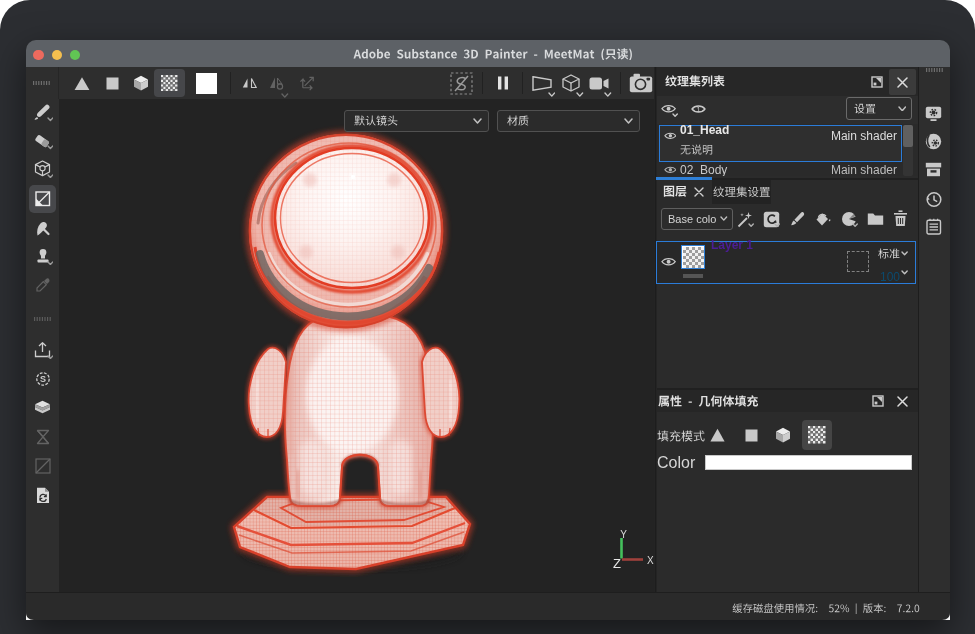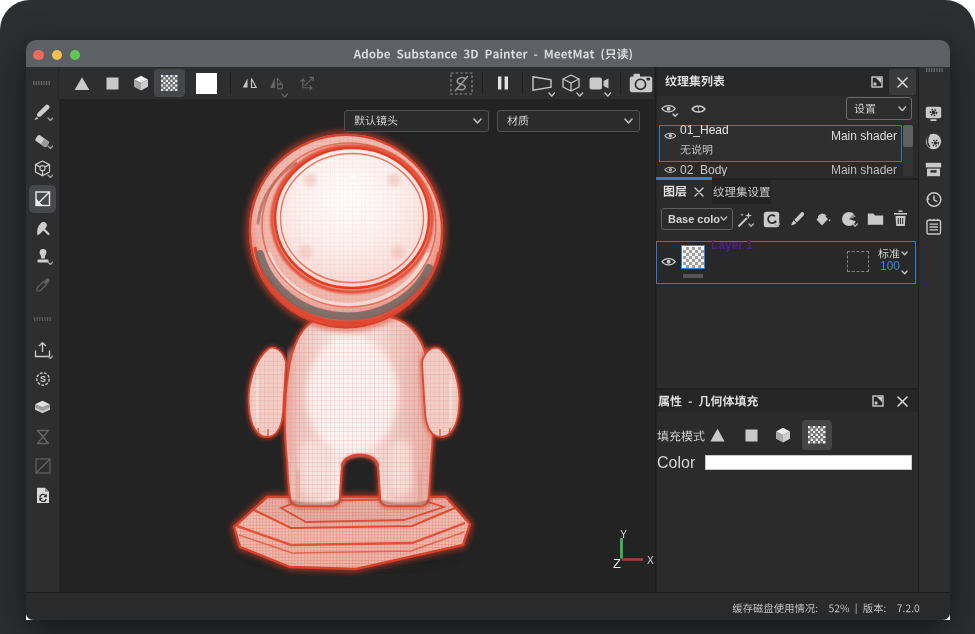--- a/index.html
+++ b/index.html
@@ -410,21 +410,21 @@
     <path d="M1 1 L4.3 4.7 L7.5 1" fill="none" stroke="#c0c0c0" stroke-width="1.5" stroke-linecap="round" stroke-linejoin="round"></path>
   </svg>
 <div style="position:absolute;left:657px;top:124px;width:261px;height:52px;background:#2a2a2a"></div>
 <div style="position:absolute;left:659px;top:125px;width:243px;height:37px;background:#2f2f2f;border:1.5px solid #2b7cd9"></div>
 <svg style="position:absolute;left:663.6px;top:131.2px" width="12.8" height="9.6" viewBox="0 0 12.8 9.6">
     <g transform="scale(0.8)">
       <path d="M1 6 C4.2 1.6 11.8 1.6 15 6 C11.8 10.4 4.2 10.4 1 6 Z" fill="none" stroke="#c9c9c9" stroke-width="1.3"></path>
       <circle cx="8" cy="6" r="2.1" fill="#c9c9c9"></circle>
     </g>
   </svg>
-<div style="position:absolute;left:680px;top:121px;height:18px;line-height:18px;font-size:12px;color:#e8e8e8;font-weight:400;white-space:nowrap">01_Head</div>
+<div style="position:absolute;left:680px;top:121px;height:18px;line-height:18px;font-size:12px;color:#e8e8e8;font-weight:700;white-space:nowrap">01_Head</div>
 <div style="position:absolute;right:78px;top:127px;height:18px;line-height:18px;font-size:12px;color:#dcdcdc;font-weight:400;white-space:nowrap">Main shader</div>
 <svg style="position:absolute;left:680.0px;top:144.2px" width="35.0" height="11.6" viewBox="0 -9.68 35.0 11.55">
     <path d="M1.25 -8.50V-7.69H4.91C4.87 -6.91 4.84 -6.07 4.71 -5.25H0.57V-4.44H4.55C4.10 -2.55 3.04 -0.78 0.43 0.21C0.64 0.37 0.88 0.67 0.99 0.88C3.83 -0.25 4.93 -2.29 5.39 -4.44H5.62V-0.66C5.62 0.34 5.93 0.63 7.07 0.63C7.30 0.63 8.88 0.63 9.13 0.63C10.19 0.63 10.45 0.16 10.56 -1.59C10.32 -1.65 9.96 -1.79 9.76 -1.95C9.70 -0.44 9.61 -0.19 9.07 -0.19C8.73 -0.19 7.41 -0.19 7.15 -0.19C6.59 -0.19 6.48 -0.26 6.48 -0.66V-4.44H10.46V-5.25H5.53C5.65 -6.07 5.71 -6.90 5.73 -7.69H9.83V-8.50Z M12.22 -8.50C12.81 -7.96 13.55 -7.19 13.89 -6.71L14.49 -7.29C14.13 -7.75 13.38 -8.49 12.78 -9.01ZM16.03 -6.28H19.77V-4.28H16.03ZM12.94 0.46C13.09 0.24 13.40 -0.01 15.47 -1.53C15.38 -1.69 15.25 -2.02 15.18 -2.27L13.93 -1.39V-5.79H11.49V-4.98H13.10V-1.31C13.10 -0.82 12.67 -0.44 12.45 -0.30C12.62 -0.12 12.85 0.24 12.94 0.46ZM15.22 -7.03V-3.53H16.62C16.48 -1.73 16.10 -0.44 14.27 0.25C14.44 0.41 14.67 0.69 14.77 0.89C16.81 0.05 17.28 -1.43 17.46 -3.53H18.44V-0.37C18.44 0.48 18.63 0.73 19.45 0.73C19.62 0.73 20.39 0.73 20.55 0.73C21.25 0.73 21.46 0.35 21.55 -1.07C21.32 -1.13 20.98 -1.26 20.80 -1.41C20.79 -0.21 20.73 -0.04 20.47 -0.04C20.32 -0.04 19.69 -0.04 19.57 -0.04C19.29 -0.04 19.25 -0.09 19.25 -0.38V-3.53H20.59V-7.03H19.45C19.76 -7.61 20.09 -8.32 20.37 -8.96L19.51 -9.23C19.30 -8.57 18.91 -7.66 18.57 -7.03H16.70L17.43 -7.35C17.26 -7.85 16.82 -8.63 16.39 -9.21L15.69 -8.92C16.10 -8.33 16.51 -7.53 16.68 -7.03Z M25.72 -4.96V-2.77H23.66V-4.96ZM25.72 -5.71H23.66V-7.81H25.72ZM22.88 -8.57V-0.97H23.66V-2.00H26.49V-8.57ZM31.39 -8.00V-6.09H28.31V-8.00ZM27.51 -8.77V-4.85C27.51 -3.13 27.32 -1.03 25.45 0.38C25.63 0.51 25.94 0.78 26.06 0.96C27.32 -0.01 27.88 -1.34 28.14 -2.65H31.39V-0.21C31.39 -0.01 31.32 0.05 31.12 0.05C30.93 0.07 30.24 0.08 29.52 0.04C29.64 0.27 29.79 0.63 29.82 0.86C30.78 0.86 31.37 0.84 31.73 0.70C32.09 0.57 32.21 0.31 32.21 -0.21V-8.77ZM31.39 -5.35V-3.40H28.25C28.30 -3.89 28.31 -4.39 28.31 -4.84V-5.35Z" fill="#c9c9c9"></path>
   </svg>
 <div style="position:absolute;left:903px;top:125px;width:10px;height:51px;background:#343434;border-radius:2px"></div>
 <div style="position:absolute;left:903px;top:125px;width:10px;height:22px;background:#606060;border-radius:2px"></div>
 <svg style="position:absolute;left:663.6px;top:165.2px" width="12.8" height="9.6" viewBox="0 0 12.8 9.6">
     <g transform="scale(0.8)">
       <path d="M1 6 C4.2 1.6 11.8 1.6 15 6 C11.8 10.4 4.2 10.4 1 6 Z" fill="none" stroke="#b0b0b0" stroke-width="1.3"></path>
       <circle cx="8" cy="6" r="2.1" fill="#b0b0b0"></circle>
@@ -439,21 +439,21 @@
 <svg style="position:absolute;left:663.0px;top:185.2px" width="26.0" height="12.6" viewBox="0 -10.56 26.0 12.60">
     <path d="M0.86 -9.73V1.08H2.24V0.65H9.71V1.08H11.16V-9.73ZM3.19 -1.67C4.8 -1.49 6.78 -1.03 7.98 -0.61H2.24V-4.19C2.45 -3.9 2.66 -3.49 2.76 -3.22C3.42 -3.37 4.08 -3.58 4.74 -3.83L4.30 -3.20C5.30 -3.0 6.58 -2.57 7.28 -2.23L7.87 -3.12C7.19 -3.42 6.06 -3.77 5.10 -3.97C5.42 -4.12 5.76 -4.26 6.07 -4.43C7.00 -3.96 8.03 -3.6 9.07 -3.37C9.20 -3.64 9.47 -4.01 9.71 -4.27V-0.61H8.14L8.75 -1.58C7.51 -1.99 5.48 -2.44 3.84 -2.60ZM4.85 -8.45C4.27 -7.57 3.26 -6.71 2.29 -6.17C2.57 -5.96 3.02 -5.54 3.24 -5.30C3.48 -5.46 3.72 -5.64 3.97 -5.84C4.24 -5.60 4.52 -5.38 4.82 -5.16C4.01 -4.84 3.11 -4.57 2.24 -4.40V-8.45ZM4.98 -8.45H9.71V-4.46C8.88 -4.62 8.04 -4.85 7.28 -5.14C8.1 -5.7 8.80 -6.36 9.29 -7.10L8.48 -7.58L8.28 -7.52H5.64C5.78 -7.70 5.93 -7.90 6.05 -8.08ZM6.02 -5.71C5.59 -5.94 5.21 -6.19 4.88 -6.47H7.2C6.86 -6.19 6.46 -5.94 6.02 -5.71Z M15.71 -5.50V-4.26H22.54V-5.50ZM14.82 -8.47H21.37V-7.46H14.82ZM13.37 -9.68V-6.13C13.37 -4.25 13.28 -1.52 12.25 0.32C12.61 0.46 13.26 0.80 13.55 1.04C14.65 -0.95 14.82 -4.07 14.82 -6.14V-6.24H22.82V-9.68ZM20.17 -1.63 20.75 -0.67 17.33 -0.46C17.76 -0.97 18.18 -1.56 18.54 -2.15H21.44ZM15.73 1.03C16.2 0.86 16.86 0.80 21.37 0.44C21.52 0.73 21.65 1.00 21.74 1.21L23.11 0.59C22.75 -0.12 22.01 -1.30 21.44 -2.15H23.35V-3.40H15.05V-2.15H16.78C16.43 -1.49 16.03 -0.92 15.88 -0.74C15.65 -0.47 15.43 -0.28 15.22 -0.23C15.38 0.13 15.65 0.77 15.73 1.03Z" fill="#e5e5e5"></path>
   </svg>
 <svg style="position:absolute;left:694px;top:186.5px" width="10" height="10" viewBox="0 0 10 10">
     <path d="M1 1 L9 9 M9 1 L1 9" stroke="#cfcfcf" stroke-width="1.4" stroke-linecap="round"></path>
   </svg>
 <svg style="position:absolute;left:713.0px;top:185.5px" width="59.5" height="12.1" viewBox="0 -10.12 59.5 12.07">
     <path d="M0.52 -0.66 0.69 0.16C1.74 -0.14 3.13 -0.53 4.45 -0.91L4.34 -1.62C2.92 -1.25 1.48 -0.87 0.52 -0.66ZM0.69 -4.86C0.86 -4.95 1.13 -5.01 2.56 -5.21C2.05 -4.43 1.55 -3.79 1.33 -3.56C1.00 -3.15 0.74 -2.89 0.49 -2.84C0.59 -2.63 0.71 -2.25 0.75 -2.08C0.99 -2.22 1.37 -2.33 4.25 -2.91C4.24 -3.09 4.24 -3.43 4.27 -3.65L1.97 -3.23C2.82 -4.21 3.65 -5.41 4.35 -6.60L3.65 -7.01C3.46 -6.65 3.25 -6.29 3.04 -5.93L1.53 -5.77C2.23 -6.77 2.91 -8.05 3.42 -9.28L2.60 -9.65C2.15 -8.27 1.32 -6.77 1.06 -6.38C0.82 -5.99 0.62 -5.73 0.41 -5.68C0.52 -5.45 0.66 -5.04 0.69 -4.86ZM9.07 -6.59C8.81 -4.91 8.38 -3.58 7.67 -2.53C6.92 -3.63 6.44 -5.00 6.13 -6.59ZM6.53 -9.38C6.99 -8.77 7.49 -7.95 7.72 -7.42H4.38V-6.59H5.30C5.68 -4.68 6.24 -3.09 7.12 -1.84C6.30 -0.94 5.20 -0.30 3.73 0.15C3.91 0.33 4.20 0.69 4.29 0.87C5.70 0.37 6.80 -0.30 7.65 -1.18C8.42 -0.30 9.41 0.36 10.66 0.80C10.79 0.57 11.03 0.24 11.22 0.07C9.96 -0.32 8.97 -0.97 8.20 -1.84C9.08 -3.04 9.63 -4.58 9.95 -6.59H11.02V-7.42H7.81L8.49 -7.71C8.26 -8.25 7.73 -9.06 7.26 -9.67Z M16.97 -6.21H18.73V-4.73H16.97ZM19.48 -6.21H21.24V-4.73H19.48ZM16.97 -8.37H18.73V-6.91H16.97ZM19.48 -8.37H21.24V-6.91H19.48ZM15.16 -0.25V0.54H22.62V-0.25H19.55V-1.84H22.23V-2.62H19.55V-3.98H22.07V-9.13H16.18V-3.98H18.66V-2.62H16.04V-1.84H18.66V-0.25ZM11.90 -1.15 12.12 -0.28C13.13 -0.61 14.46 -1.06 15.70 -1.47L15.55 -2.31L14.28 -1.89V-4.75H15.44V-5.55H14.28V-8.07H15.62V-8.88H12.03V-8.07H13.46V-5.55H12.14V-4.75H13.46V-1.62C12.87 -1.44 12.34 -1.28 11.90 -1.15Z M28.29 -3.36V-2.59H23.62V-1.86H27.52C26.42 -1.03 24.76 -0.30 23.33 0.07C23.53 0.25 23.77 0.57 23.91 0.79C25.38 0.33 27.11 -0.54 28.29 -1.55V0.91H29.15V-1.59C30.33 -0.60 32.07 0.26 33.58 0.70C33.71 0.48 33.95 0.17 34.13 -0.01C32.69 -0.36 31.06 -1.06 29.96 -1.86H33.89V-2.59H29.15V-3.36ZM28.63 -6.35V-5.59H25.84V-6.35ZM28.37 -9.48C28.55 -9.17 28.75 -8.77 28.89 -8.44H26.29C26.53 -8.80 26.75 -9.17 26.94 -9.51L26.05 -9.68C25.54 -8.67 24.61 -7.38 23.34 -6.42C23.54 -6.30 23.83 -6.05 23.98 -5.87C24.33 -6.16 24.67 -6.47 24.98 -6.80V-3.12H25.84V-3.48H33.57V-4.17H29.46V-4.97H32.76V-5.59H29.46V-6.35H32.73V-6.97H29.46V-7.73H33.20V-8.44H29.80C29.65 -8.81 29.39 -9.31 29.14 -9.69ZM28.63 -6.97H25.84V-7.73H28.63ZM28.63 -4.97V-4.17H25.84V-4.97Z M35.90 -8.92C36.51 -8.38 37.28 -7.61 37.64 -7.12L38.23 -7.73C37.86 -8.20 37.09 -8.95 36.47 -9.45ZM34.99 -6.05V-5.22H36.62V-1.09C36.62 -0.56 36.26 -0.18 36.04 -0.05C36.20 0.13 36.43 0.48 36.51 0.69C36.69 0.46 37.00 0.23 39.04 -1.29C38.94 -1.46 38.80 -1.78 38.73 -2.01L37.46 -1.08V-6.05ZM40.15 -9.25V-7.97C40.15 -7.12 39.89 -6.16 38.38 -5.47C38.54 -5.34 38.84 -5.00 38.94 -4.83C40.59 -5.62 40.96 -6.87 40.96 -7.95V-8.44H43.00V-6.59C43.00 -5.72 43.16 -5.39 43.96 -5.39C44.09 -5.39 44.65 -5.39 44.83 -5.39C45.06 -5.39 45.30 -5.41 45.44 -5.45C45.40 -5.65 45.38 -5.98 45.36 -6.20C45.22 -6.16 44.98 -6.14 44.82 -6.14C44.67 -6.14 44.15 -6.14 44.02 -6.14C43.84 -6.14 43.81 -6.24 43.81 -6.58V-9.25ZM43.76 -3.77C43.34 -2.85 42.72 -2.09 41.96 -1.48C41.19 -2.12 40.58 -2.89 40.17 -3.77ZM38.92 -4.58V-3.77H39.51L39.35 -3.71C39.81 -2.66 40.47 -1.74 41.28 -0.99C40.42 -0.44 39.43 -0.06 38.42 0.17C38.58 0.36 38.77 0.70 38.84 0.92C39.95 0.62 41.01 0.18 41.94 -0.45C42.81 0.20 43.86 0.67 45.05 0.95C45.15 0.71 45.39 0.37 45.57 0.18C44.47 -0.05 43.48 -0.45 42.64 -0.99C43.62 -1.84 44.40 -2.94 44.86 -4.38L44.33 -4.61L44.18 -4.58Z M53.49 -8.60H55.43V-7.57H53.49ZM50.80 -8.60H52.69V-7.57H50.80ZM48.17 -8.60H50.00V-7.57H48.17ZM48.19 -4.91V-0.07H46.66V0.57H56.87V-0.07H55.29V-4.91H51.69L51.85 -5.59H56.60V-6.27H51.98L52.11 -6.93H56.29V-9.22H47.35V-6.93H51.22L51.13 -6.27H46.78V-5.59H51.01L50.88 -4.91ZM49.01 -0.07V-0.78H54.44V-0.07ZM49.01 -3.16H54.44V-2.50H49.01ZM49.01 -3.68V-4.32H54.44V-3.68ZM49.01 -1.98H54.44V-1.30H49.01Z" fill="#cdcdcd"></path>
   </svg>
 <div style="position:absolute;left:661px;top:208px;width:72px;height:22px;background:#2b2b2b;border:1px solid #5f5f5f;border-radius:3px"></div>
-<div style="position:absolute;left:668px;top:210px;height:30px;line-height:18px;font-size:11px;color:#d4d4d4;font-weight:700;white-space:nowrap">Base colo</div>
+<div style="position:absolute;left:668px;top:210px;height:30px;line-height:18px;font-size:11px;color:#d4d4d4;font-weight:400;white-space:nowrap">Base colo</div>
 <svg style="position:absolute;left:720.2px;top:216.4px" width="7.6" height="5.1" viewBox="0 0 7.6 5.1">
     <path d="M1 1 L3.8 4.1 L6.6 1" fill="none" stroke="#c0c0c0" stroke-width="1.4" stroke-linecap="round" stroke-linejoin="round"></path>
   </svg>
 <svg style="position:absolute;left:737px;top:211px" width="17" height="17" viewBox="0 0 17 17">
     <path d="M1.5 15.5 L10 7" stroke="#c9c9c9" stroke-width="1.8"></path>
     <path d="M11.5 1 L12.3 3.7 15 4.5 12.3 5.3 11.5 8 10.7 5.3 8 4.5 10.7 3.7 Z" fill="#c9c9c9"></path>
     <path d="M5 2 L5.4 3.4 6.8 3.8 5.4 4.2 5 5.6 4.6 4.2 3.2 3.8 4.6 3.4 Z" fill="#c9c9c9"></path>
   </svg>
 <svg style="position:absolute;left:748.4px;top:223.4px" width="6.3" height="4.2" viewBox="0 0 6.3 4.2">
     <path d="M1 1 L3.1 3.2 L5.3 1" fill="none" stroke="#b0b0b0" stroke-width="1.4" stroke-linecap="round" stroke-linejoin="round"></path>
@@ -553,21 +553,21 @@
   </svg>
 <div style="position:absolute;left:683px;top:273.5px;width:20px;height:4.5px;background:#555"></div>
 <div style="position:absolute;left:711px;top:236px;height:18px;line-height:18px;font-size:12px;color:#4c1d95;font-weight:700;white-space:nowrap">Layer 1</div>
 <div style="position:absolute;left:847px;top:251px;width:22px;height:21px;border:1px dashed #818181"></div>
 <svg style="position:absolute;left:878.0px;top:247.7px" width="24.0" height="11.6" viewBox="0 -9.68 24.0 11.55">
     <path d="M5.13 -8.40V-7.62H9.92V-8.40ZM8.57 -3.57C9.09 -2.47 9.60 -1.04 9.77 -0.18L10.53 -0.45C10.34 -1.32 9.81 -2.72 9.27 -3.79ZM5.40 -3.76C5.11 -2.60 4.62 -1.42 4.00 -0.63C4.19 -0.54 4.52 -0.31 4.67 -0.20C5.27 -1.03 5.82 -2.32 6.16 -3.60ZM4.64 -5.77V-4.99H7.00V-0.20C7.00 -0.05 6.95 -0.01 6.79 0.0C6.64 0.0 6.13 0.01 5.55 -0.01C5.67 0.24 5.79 0.59 5.82 0.84C6.59 0.84 7.09 0.81 7.41 0.68C7.73 0.54 7.83 0.29 7.83 -0.19V-4.99H10.52V-5.77ZM2.22 -9.24V-6.91H0.54V-6.14H2.05C1.68 -4.77 0.97 -3.19 0.26 -2.36C0.42 -2.16 0.64 -1.81 0.73 -1.59C1.28 -2.30 1.81 -3.45 2.22 -4.64V0.87H3.05V-4.88C3.42 -4.34 3.86 -3.66 4.05 -3.31L4.53 -3.96C4.31 -4.27 3.37 -5.48 3.05 -5.84V-6.14H4.49V-6.91H3.05V-9.24Z M11.53 -8.41C12.08 -7.64 12.73 -6.58 13.01 -5.92L13.78 -6.32C13.49 -6.97 12.81 -8.00 12.24 -8.76ZM11.53 -0.02 12.36 0.36C12.88 -0.68 13.49 -2.10 13.95 -3.33L13.22 -3.73C12.72 -2.42 12.02 -0.92 11.53 -0.02ZM15.79 -4.34H18.11V-2.88H15.79ZM15.79 -5.07V-6.56H18.11V-5.07ZM17.68 -8.85C17.98 -8.37 18.34 -7.71 18.49 -7.27H15.97C16.24 -7.81 16.47 -8.38 16.66 -8.95L15.89 -9.14C15.34 -7.45 14.41 -5.81 13.32 -4.76C13.50 -4.63 13.80 -4.33 13.93 -4.18C14.31 -4.58 14.67 -5.04 15.02 -5.57V0.88H15.79V0.10H21.49V-0.65H18.91V-2.16H21.03V-2.88H18.91V-4.34H21.04V-5.07H18.91V-6.56H21.27V-7.27H18.55L19.25 -7.62C19.07 -8.04 18.72 -8.68 18.37 -9.16ZM15.79 -2.16H18.11V-0.65H15.79Z" fill="#d8d8d8"></path>
   </svg>
 <svg style="position:absolute;left:901.4px;top:251.1px" width="7.2" height="4.8" viewBox="0 0 7.2 4.8">
     <path d="M1 1 L3.6 3.8 L6.2 1" fill="none" stroke="#c0c0c0" stroke-width="1.4" stroke-linecap="round" stroke-linejoin="round"></path>
   </svg>
-<div style="position:absolute;right:75px;top:257px;height:18px;line-height:18px;font-size:12px;color:#3b82f6;font-weight:400;white-space:nowrap">100</div>
+<div style="position:absolute;right:75px;top:268px;height:18px;line-height:18px;font-size:12px;color:#0c4a6e;font-weight:400;white-space:nowrap">100</div>
 <svg style="position:absolute;left:901.4px;top:270.1px" width="7.2" height="4.8" viewBox="0 0 7.2 4.8">
     <path d="M1 1 L3.6 3.8 L6.2 1" fill="none" stroke="#c0c0c0" stroke-width="1.4" stroke-linecap="round" stroke-linejoin="round"></path>
   </svg>
 <div style="position:absolute;left:657px;top:388px;width:261px;height:2px;background:#202020"></div>
 <div style="position:absolute;left:657px;top:390px;width:261px;height:202px;background:#2b2b2b"></div>
 <div style="position:absolute;left:657px;top:390px;width:261px;height:22px;background:#262626"></div>
 <svg style="position:absolute;left:658.0px;top:394.7px" width="102.4" height="12.6" viewBox="0 -10.56 102.4 12.60">
     <path d="M2.95 -8.62H9.38V-7.94H2.95ZM1.54 -9.71V-6.17C1.54 -4.25 1.44 -1.55 0.29 0.3C0.65 0.43 1.28 0.80 1.55 1.02C2.77 -0.96 2.95 -4.07 2.95 -6.17V-6.85H10.82V-9.71ZM4.90 -4.28H6.32V-3.71H4.90ZM7.63 -4.28H9.10V-3.71H7.63ZM9.6 -6.79C8.18 -6.47 5.59 -6.32 3.43 -6.3C3.55 -6.06 3.67 -5.66 3.71 -5.42C4.54 -5.42 5.44 -5.45 6.32 -5.50V-5.08H3.62V-2.92H6.32V-2.46H3.14V1.08H4.45V-1.52H6.32V-0.83L4.70 -0.78L4.8 0.22L8.52 0.01L8.63 0.46L8.84 0.40C8.93 0.61 9.02 0.85 9.06 1.06C9.71 1.06 10.21 1.06 10.55 0.91C10.91 0.76 11.00 0.50 11.00 -0.04V-2.46H7.63V-2.92H10.45V-5.08H7.63V-5.59C8.66 -5.69 9.62 -5.81 10.40 -5.99ZM8.04 -1.25 8.20 -0.9 7.63 -0.88V-1.52H9.68V-0.04C9.68 0.08 9.65 0.11 9.52 0.11H9.47C9.36 -0.31 9.11 -0.96 8.87 -1.45Z M16.06 -0.67V0.70H23.57V-0.67H20.74V-3.08H22.93V-4.43H20.74V-6.41H23.20V-7.76H20.74V-10.13H19.30V-7.76H18.32C18.44 -8.30 18.54 -8.87 18.62 -9.43L17.22 -9.65C17.1 -8.62 16.90 -7.58 16.60 -6.70C16.42 -7.18 16.16 -7.75 15.92 -8.21L15.23 -7.92V-10.20H13.79V-7.74L12.78 -7.88C12.70 -6.89 12.48 -5.54 12.19 -4.74L13.26 -4.36C13.51 -5.22 13.73 -6.52 13.79 -7.52V1.07H15.23V-7.16C15.43 -6.66 15.61 -6.14 15.68 -5.78L16.36 -6.10C16.25 -5.84 16.13 -5.60 16.00 -5.4C16.34 -5.26 16.99 -4.93 17.28 -4.74C17.53 -5.20 17.76 -5.77 17.96 -6.41H19.30V-4.43H16.96V-3.08H19.30V-0.67Z M30.59 -2.80H33.86V-4.07H30.59Z M43.22 -9.68V-5.93C43.22 -4.00 43.02 -1.55 40.76 0.07C41.09 0.28 41.69 0.83 41.92 1.13C44.38 -0.64 44.75 -3.73 44.75 -5.90V-8.27H47.87V-1.27C47.87 0.36 48.25 0.83 49.40 0.83C49.61 0.83 50.32 0.83 50.54 0.83C51.70 0.83 52.02 0.0 52.14 -2.18C51.74 -2.28 51.13 -2.56 50.78 -2.84C50.74 -1.06 50.69 -0.58 50.39 -0.58C50.26 -0.58 49.79 -0.58 49.68 -0.58C49.40 -0.58 49.37 -0.66 49.37 -1.26V-9.68Z M56.65 -9.16V-7.79H61.92V-0.64C61.92 -0.42 61.84 -0.35 61.60 -0.35C61.36 -0.35 60.52 -0.35 59.74 -0.38C59.94 0.04 60.17 0.67 60.22 1.08C61.33 1.09 62.15 1.04 62.68 0.83C63.19 0.6 63.36 0.20 63.36 -0.62V-7.79H64.09V-9.16ZM58.15 -5.24H59.48V-3.36H58.15ZM56.80 -6.48V-1.33H58.15V-2.11H60.82V-6.48ZM55.42 -10.21C54.82 -8.52 53.80 -6.83 52.73 -5.76C52.98 -5.4 53.36 -4.61 53.50 -4.26C53.78 -4.56 54.06 -4.90 54.34 -5.27V1.04H55.78V-7.57C56.16 -8.29 56.50 -9.05 56.77 -9.78Z M67.10 -10.15C66.55 -8.45 65.60 -6.73 64.60 -5.64C64.86 -5.28 65.26 -4.49 65.39 -4.14C65.64 -4.42 65.88 -4.73 66.12 -5.08V1.06H67.49V-7.42C67.86 -8.17 68.20 -8.96 68.46 -9.73ZM68.18 -8.05V-6.68H70.56C69.89 -4.78 68.77 -2.88 67.55 -1.79C67.87 -1.54 68.34 -1.03 68.58 -0.70C68.95 -1.08 69.31 -1.54 69.65 -2.05V-0.95H71.23V0.98H72.64V-0.95H74.26V-2.00C74.56 -1.52 74.88 -1.09 75.22 -0.73C75.47 -1.10 75.96 -1.61 76.30 -1.85C75.12 -2.95 74.02 -4.82 73.36 -6.68H75.96V-8.05H72.64V-10.14H71.23V-8.05ZM71.23 -2.23H69.77C70.32 -3.12 70.82 -4.16 71.23 -5.27ZM72.64 -2.23V-5.39C73.04 -4.25 73.55 -3.16 74.11 -2.23Z M76.70 -1.85 77.23 -0.40 80.63 -1.73V-1.12H82.62C81.96 -0.68 80.99 -0.20 80.20 0.08C80.48 0.35 80.88 0.77 81.08 1.06C82.04 0.68 83.28 0.06 84.10 -0.52L83.29 -1.12H85.36L84.70 -0.44C85.52 -0.02 86.63 0.65 87.16 1.09L88.09 0.11C87.62 -0.25 86.77 -0.73 86.03 -1.12H88.10V-2.33H87.17V-7.52H84.59L84.74 -8.11H87.82V-9.25H85.01L85.19 -10.13L83.66 -10.16L83.58 -9.25H81.0V-8.11H83.41L83.32 -7.52H81.56V-2.33H80.66L80.53 -3.06L79.43 -2.69V-6.05H80.65V-7.42H79.43V-10.03H78.06V-7.42H76.87V-6.05H78.06V-2.24C77.56 -2.09 77.09 -1.94 76.70 -1.85ZM82.81 -2.33V-2.84H85.86V-2.33ZM82.81 -5.35H85.86V-4.87H82.81ZM82.81 -6.10V-6.60H85.86V-6.10ZM82.81 -4.10H85.86V-3.61H82.81Z M90.24 -3.48C90.56 -3.59 90.96 -3.65 92.17 -3.72C91.98 -2.04 91.44 -0.9 88.92 -0.22C89.26 0.11 89.66 0.72 89.83 1.12C92.84 0.17 93.54 -1.49 93.78 -3.80L95.06 -3.88V-1.00C95.06 0.40 95.44 0.85 96.86 0.85C97.14 0.85 98.09 0.85 98.38 0.85C99.61 0.85 100.00 0.28 100.15 -1.75C99.74 -1.86 99.10 -2.11 98.77 -2.38C98.72 -0.79 98.64 -0.50 98.24 -0.50C98.00 -0.50 97.28 -0.50 97.10 -0.50C96.70 -0.50 96.64 -0.56 96.64 -1.02V-3.95L97.73 -4.00C97.98 -3.68 98.21 -3.38 98.36 -3.13L99.68 -3.95C99.07 -4.85 97.78 -6.11 96.74 -6.98L95.54 -6.28C95.88 -5.98 96.23 -5.63 96.58 -5.27L92.20 -5.12C92.77 -5.68 93.36 -6.32 93.89 -7.00H99.71V-8.39H94.62L95.66 -8.70C95.48 -9.14 95.11 -9.79 94.76 -10.28L93.26 -9.91C93.55 -9.44 93.88 -8.83 94.04 -8.39H89.17V-7.00H91.93C91.39 -6.28 90.82 -5.66 90.58 -5.47C90.28 -5.17 90.02 -4.99 89.75 -4.93C89.92 -4.51 90.16 -3.79 90.24 -3.48Z" fill="#e2e2e2"></path>
   </svg>
 <svg style="position:absolute;left:872px;top:395px" width="12" height="12" viewBox="0 0 12 12">

